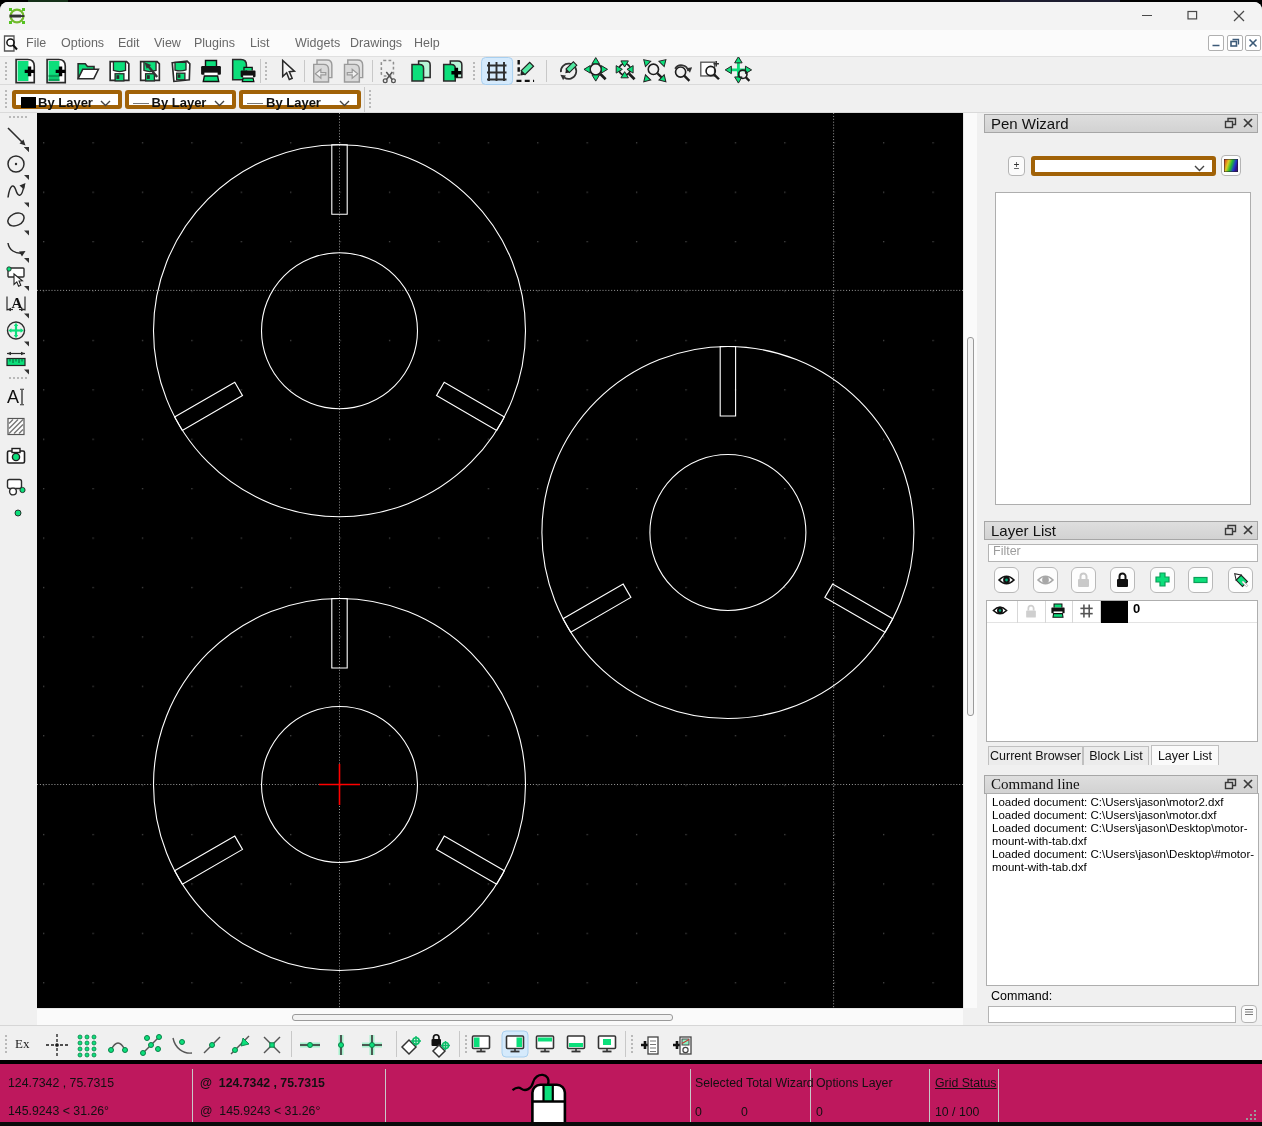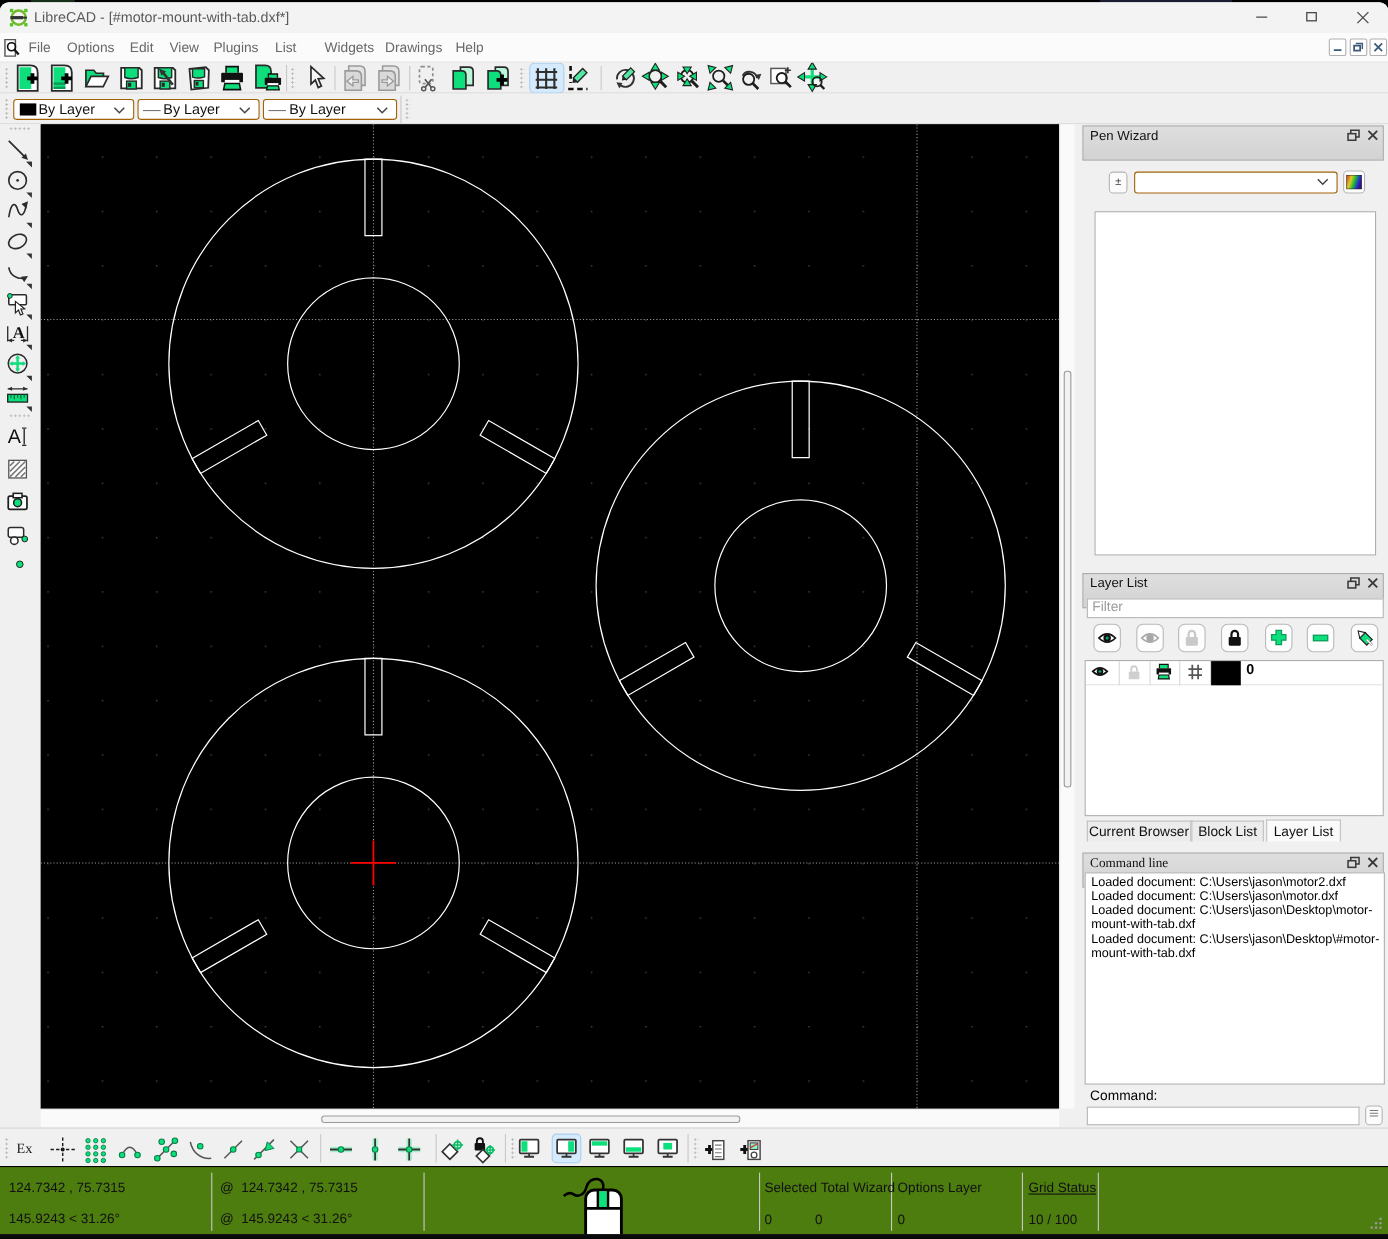--- a/index.html
+++ b/index.html
@@ -9,44 +9,43 @@
 #menubar{position:absolute;left:0;top:28px;width:1262px;height:27px;background:#fbfbfb;border-bottom:1px solid #e0e0e0;}
 .menuitem{position:absolute;top:0;height:27px;line-height:27px;color:#686868;font-size:12.5px;}
 #tb1{position:absolute;left:0;top:55px;width:1262px;height:28px;background:#f0f0f0;border-bottom:1px solid #dadada;}
 #tb2{position:absolute;left:0;top:83px;width:1262px;height:28px;background:#f0f0f0;border-bottom:1px solid #dadada;}
 #lefttb{position:absolute;left:0;top:111px;width:37px;height:912px;background:#f0f0f0;}
 #canvas{position:absolute;left:37px;top:111px;width:926px;height:895px;background:#000;}
 #vscroll{position:absolute;left:963px;top:111px;width:14px;height:895px;background:#fafafa;border-left:1px solid #e8e8e8;}
 #hscroll{position:absolute;left:37px;top:1006px;width:926px;height:17px;background:#fafafa;border-top:1px solid #e8e8e8;}
 #rpanel{position:absolute;left:977px;top:111px;width:285px;height:912px;background:#f0f0f0;}
 #bottomtb{position:absolute;left:0;top:1023px;width:1262px;height:35px;background:#f0f0f0;border-top:1px solid #d6d6d6;}
-#statusbar{position:absolute;left:0;top:1058px;width:1262px;height:62px;background:#4d7c0f;border-top:1px solid #000000;}
-.docktitle{position:absolute;height:32px;background:linear-gradient(#dedede,#d2d2d2);border:1px solid #a6a6a6;font-size:12px;color:#111;line-height:17px;padding-left:6px;}
-.combo{position:absolute;background:#fff;border:1px solid #a16207;border-radius:3px;}
+#statusbar{position:absolute;left:0;top:1058px;width:1262px;height:62px;background:#be185d;border-top:4px solid #000000;}
+.docktitle{position:absolute;height:19px;background:linear-gradient(#dedede,#d2d2d2);border:1px solid #a6a6a6;font-size:15px;color:#111;line-height:17px;padding-left:6px;}
+.combo{position:absolute;background:#fff;border:4px solid #a16207;border-radius:3px;font-weight:bold;}
 .vsep{position:absolute;width:1px;background:#c8c8c8;}
 .handle{position:absolute;width:5px;background-image:radial-gradient(circle,#b9b9b9 36%,transparent 40%);background-size:4px 4px;}
 .hhandle{position:absolute;height:5px;background-image:radial-gradient(circle,#b9b9b9 36%,transparent 40%);background-size:4px 4px;}
 .btn7{position:absolute;width:25px;height:26px;background:#fdfdfd;border:1px solid #b9b9b9;border-radius:6px;}
 .stext{font-size:12.3px;color:#111;position:absolute;white-space:pre;}
 </style></head>
 <body>
 <div class="abs" style="left:28px;top:0;width:40px;height:2px;background:#143018;"></div>
 <div class="abs" style="left:1000px;top:0;width:120px;height:2px;background:#1c1c30;"></div>
 <div id="win">
 <div id="titlebar">
 <svg class="abs" style="left:8px;top:5px;" width="18" height="18" viewBox="0 0 18 18">
 <circle cx="9" cy="9" r="6.4" fill="none" stroke="#72b92d" stroke-width="2.3"></circle>
 <rect x="1.5" y="7.6" width="11.5" height="2.9" fill="#333"></rect>
 <rect x="13" y="8.1" width="3.4" height="1.9" fill="#333"></rect>
 <rect x="1" y="1" width="3" height="3" fill="#55c222"></rect>
 <rect x="14" y="1" width="3" height="3" fill="#55c222"></rect>
 <rect x="1" y="14" width="3" height="3" fill="#55c222"></rect>
 <rect x="14" y="14" width="3" height="3" fill="#55c222"></rect>
 </svg>
-<div class="abs" style="left:31px;top:0;height:28px;line-height:28px;font-size:13px;color:#5a5a5a;">LibreCAD - [#motor-mount-with-tab.dxf*]</div>
 <svg class="abs" style="left:1138px;top:0;" width="120px" height="28" viewBox="0 0 120 28">
 <g stroke="#4a4a4a" stroke-width="1.2" fill="none">
 <line x1="4" y1="13.5" x2="14" y2="13.5"></line>
 <rect x="50" y="9.5" width="8.6" height="7.4"></rect>
 <line x1="96" y1="9" x2="106" y2="19"></line>
           <line x1="106" y1="9" x2="96" y2="19"></line>
 </g>
 </svg>
 </div>
 <div id="menubar">
@@ -735,21 +734,21 @@
 </div>
 <div id="statusbar">
 <div class="vsep" style="left:192px;top:5px;height:53px;"></div>
 <div class="vsep" style="left:385px;top:5px;height:53px;"></div>
 <div class="vsep" style="left:690px;top:5px;height:53px;"></div>
 <div class="vsep" style="left:810px;top:5px;height:53px;"></div>
 <div class="vsep" style="left:929px;top:5px;height:53px;"></div>
 <div class="vsep" style="left:998px;top:5px;height:53px;"></div>
 <div class="stext" style="left:8px;top:12px;">124.7342 , 75.7315</div>
 <div class="stext" style="left:8px;top:40px;">145.9243 &lt; 31.26°</div>
-<div class="stext" style="left:200px;top:12px;">@  124.7342 , 75.7315</div>
+<div class="stext" style="left:200px;top:12px;font-weight:bold;">@  124.7342 , 75.7315</div>
 <div class="stext" style="left:200px;top:40px;">@  145.9243 &lt; 31.26°</div>
 <div class="stext" style="left:695px;top:12px;">Selected Total Wizard</div>
 <div class="stext" style="left:695px;top:41px;">0</div>
 <div class="stext" style="left:741px;top:41px;">0</div>
 <div class="stext" style="left:816px;top:12px;">Options Layer</div>
 <div class="stext" style="left:816px;top:41px;">0</div>
 <div class="stext" style="left:935px;top:12px;text-decoration:underline;">Grid Status</div>
 <div class="stext" style="left:935px;top:41px;">10 / 100</div>
 <svg class="abs" style="left:506px;top:6px;" width="62" height="58" viewBox="0 0 62 58">
 <rect x="26.4" y="14.8" width="32.5" height="48" rx="8" fill="#fff" stroke="#000" stroke-width="2.6"></rect>

